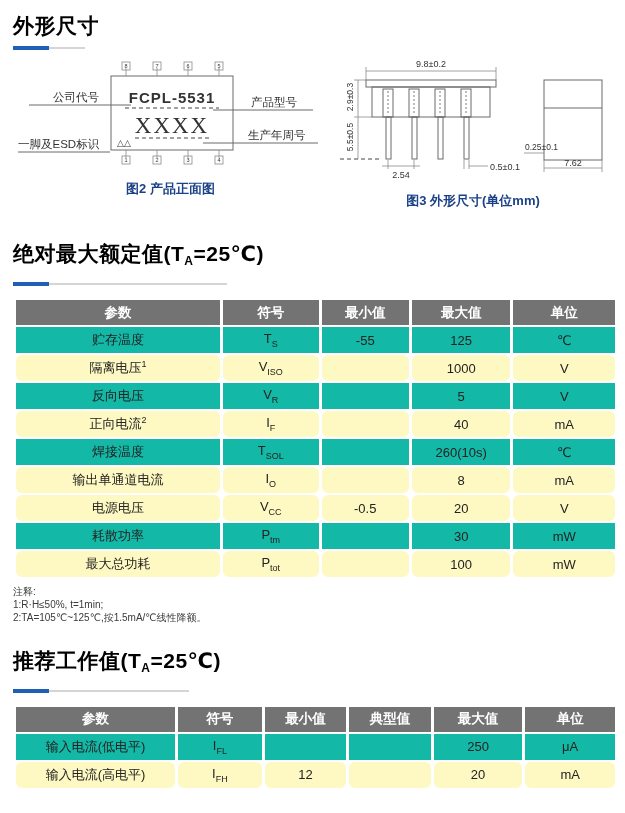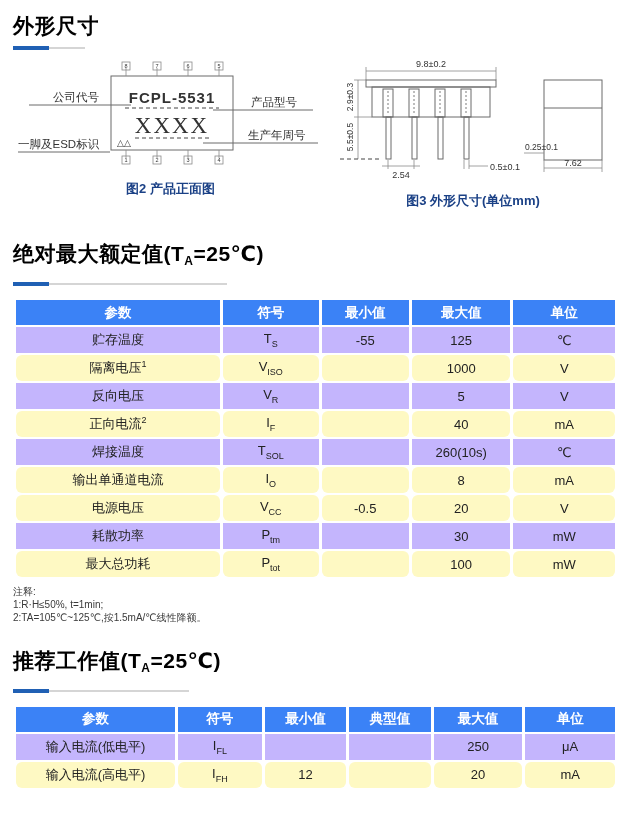--- a/index.html
+++ b/index.html
@@ -25,27 +25,27 @@
   .figbox.f2{width:315px;}
   .figbox.f3{width:290px;}
   .figcap{font-size:13px;font-weight:bold;color:#1b4186;margin-top:2px;}
   svg text{fill:#333;}
   .ln{stroke:#6b6b6b;stroke-width:1;fill:none;}
   .lnthin{stroke:#8a8a8a;stroke-width:0.8;fill:none;}
   .dash{stroke:#444;stroke-width:1;stroke-dasharray:4 3;fill:none;}
 
   table{border-collapse:separate;border-spacing:3px 2px;width:605px;margin-top:12px;table-layout:fixed;}
   th{
-    background:#3b82f6;color:#ffffff;font-size:13.5px;font-weight:bold;
+    background:#737373;color:#ffffff;font-size:13.5px;font-weight:bold;
     height:25px;padding:0;text-align:center;
   }
   td{
     font-size:13px;height:26px;padding:0;text-align:center;color:#222;
   }
-  tr.odd td{background:#c4b5fd;}
+  tr.odd td{background:#14b8a6;}
   tr.even td{background:#fef9c3;border-radius:6px;}
   td sub{font-size:9px;}
   td sup{font-size:9px;}
   .notes{margin-top:6px;font-size:10px;line-height:1.32;color:#3a3a3a;}
   .mt-sec2{margin-top:30px;}
   .mt-sec3{margin-top:22px;}
 </style>
 </head>
 <body>
 

